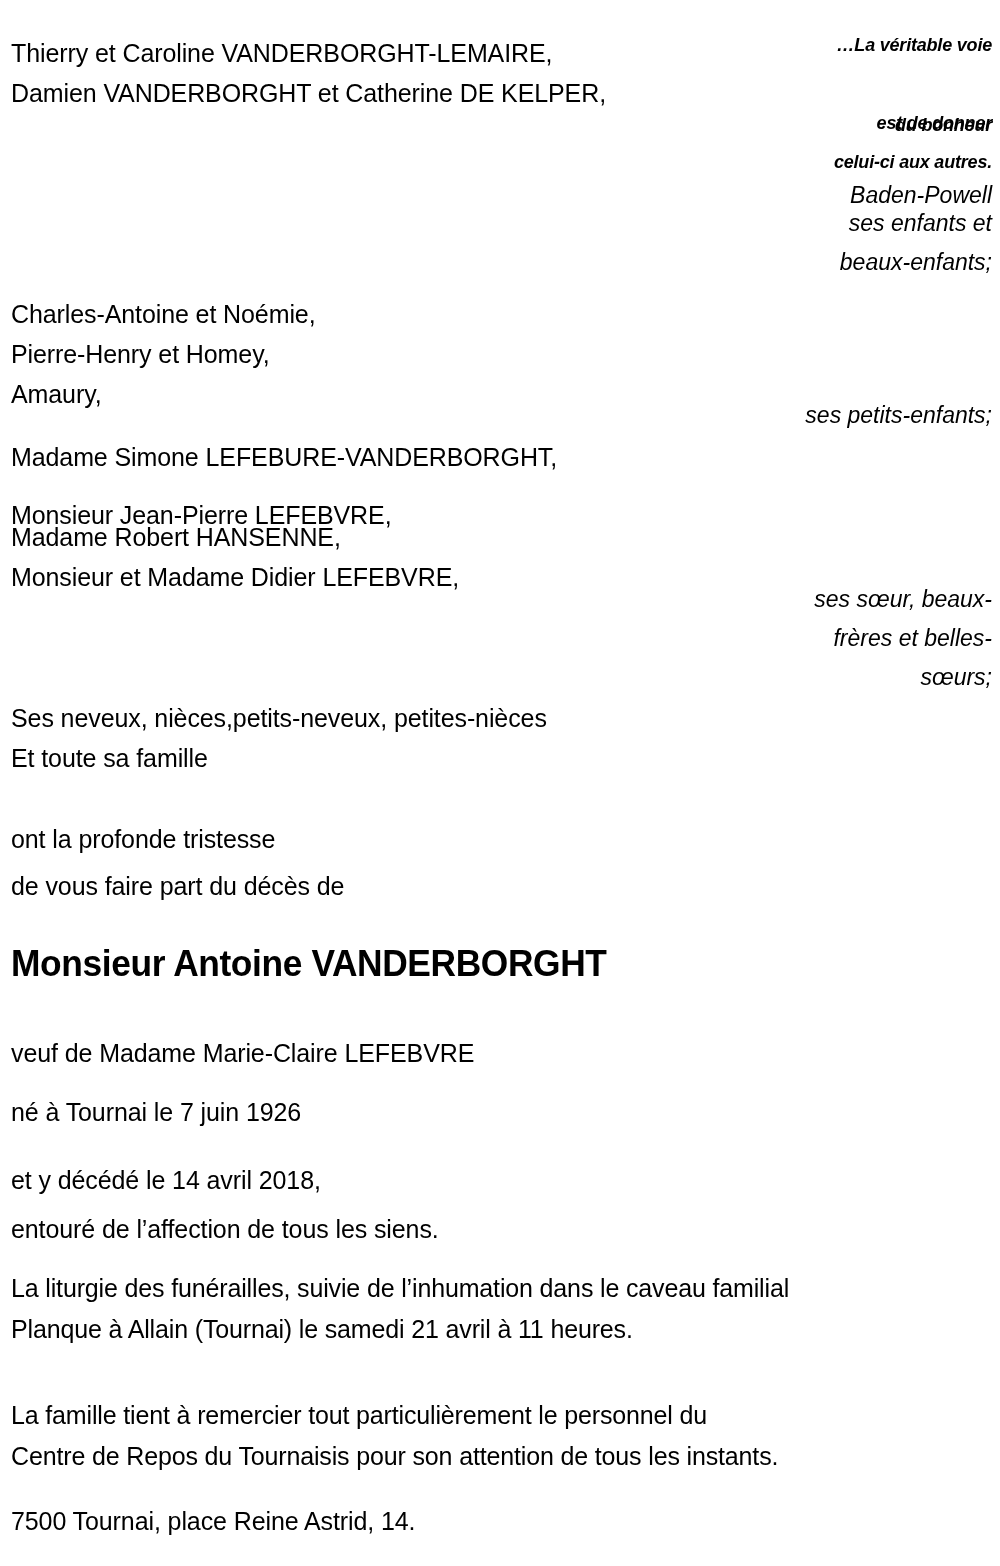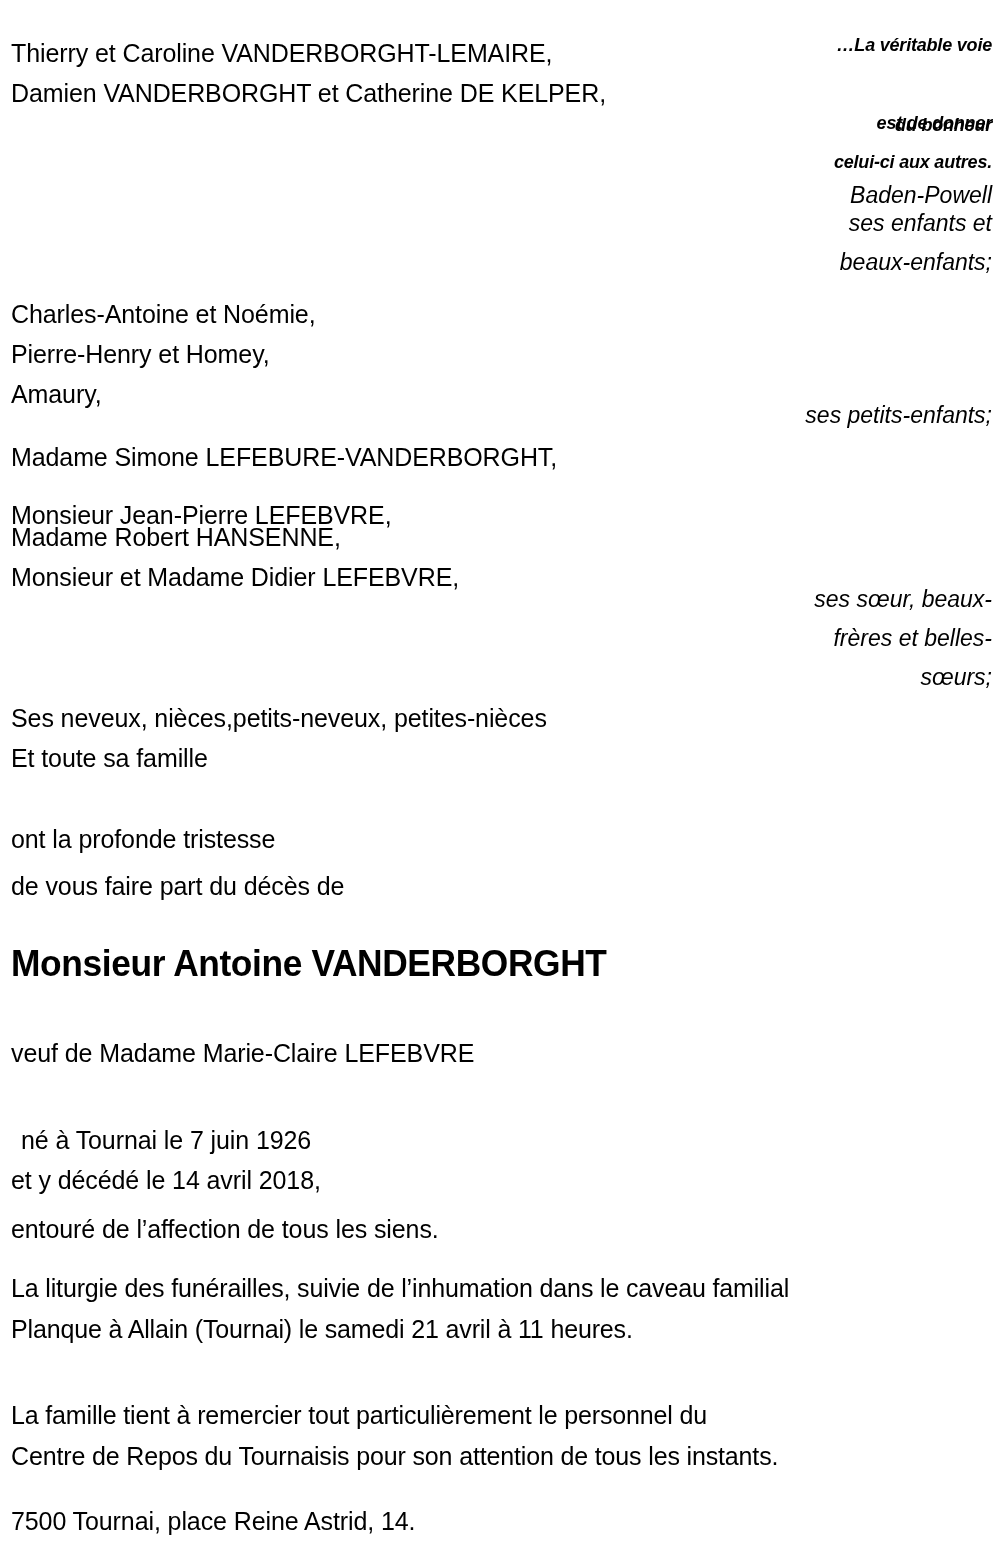--- a/index.html
+++ b/index.html
@@ -117,21 +117,21 @@
   <div class="row" style="top:698px;">Ses neveux, nièces,petits-neveux, petites-nièces</div>
   <div class="row" style="top:738px;">Et toute sa famille</div>
 
   <div class="row" style="top:819px;">ont la profonde tristesse</div>
   <div class="row" style="top:866px;">de vous faire part du décès de</div>
 
   <div class="headline" style="top:941px;">Monsieur Antoine VANDERBORGHT</div>
 
   <div class="row" style="top:1033px;">veuf de Madame Marie-Claire LEFEBVRE</div>
 
-  <div class="row" style="top:1120px;margin-left:10px;">né à Tournai le 7 juin 1926</div>
+  <div class="row" style="top:1092px;">né à Tournai le 7 juin 1926</div>
   <div class="row" style="top:1160px;">et y décédé le 14 avril 2018,</div>
   <div class="row" style="top:1209px;">entouré de l’affection de tous les siens.</div>
 
   <div class="para" style="top:1268px;">
     <div>La liturgie des funérailles, suivie de l’inhumation dans le caveau familial</div>
     <div>Planque à Allain (Tournai) le samedi 21 avril à 11 heures.</div>
   </div>
 
   <div class="para" style="top:1395px;">
     <div>La famille tient à remercier tout particulièrement le personnel du</div>

